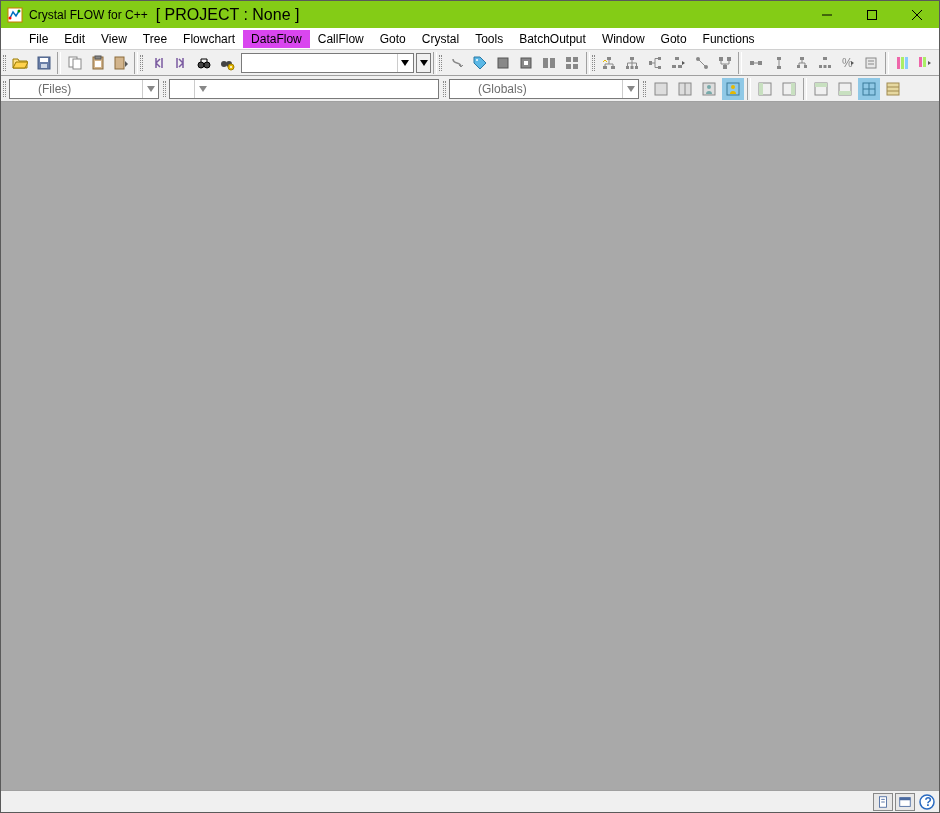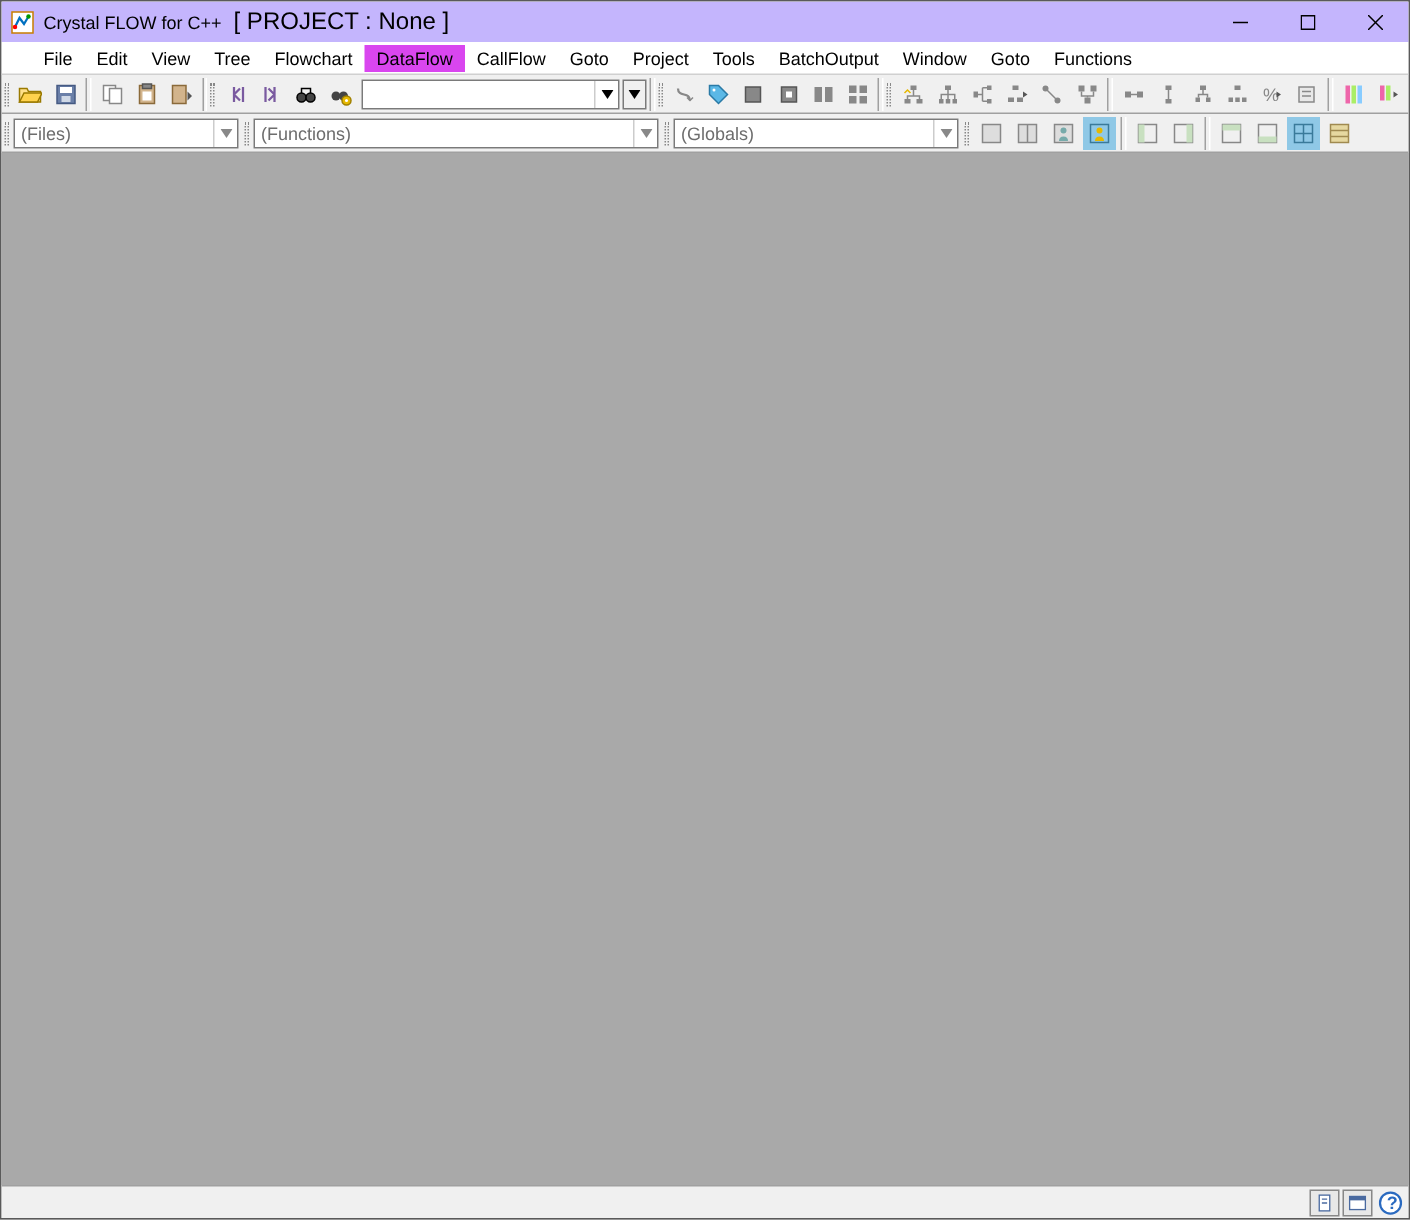--- a/index.html
+++ b/index.html
@@ -1,31 +1,31 @@
 <!DOCTYPE html>
 <html><head>
 <meta charset="utf-8">
 <style>
 * { margin: 0; padding: 0; box-sizing: border-box; font-family: "Segoe UI", Tahoma, sans-serif; font-size: 12px; }
 body { width: 940px; height: 813px; background: #fff; display: flex; flex-direction: column; border: 1px solid #5a5a5a; }
-.titlebar { height: 27px; display: flex; align-items: center; background: #c4b5fd; padding-left: 6px; }
+.titlebar { height: 27px; display: flex; align-items: center; background: #84cc16; padding-left: 6px; }
 .titlebar .app-icon { width: 16px; height: 16px; margin-right: 6px; }
 .titlebar .title { font-size: 12px; color: #000; }
 .titlebar .proj { font-size: 16px; color: #000; margin-left: 8px; }
 .titlebar .spacer { flex: 1; }
 .win-btn { width: 45px; height: 27px; display: flex; align-items: center; justify-content: center; }
 .win-btn svg { width: 10px; height: 10px; }
 .menubar { height: 22px; background: #fff; display: flex; align-items: center; padding: 0 20px; border-bottom: 1px solid #d0d0d0; }
 .menu-item { padding: 2px 8px; font-size: 12px; cursor: default; }
 .menu-item.active { background: #d946ef; }
 .toolbar-row { height: 26px; background: #f0f0f0; display: flex; align-items: center; padding: 1px 2px; border-bottom: 1px solid #a0a0a0; }
 .tb-sep { width: 4px; height: 22px; border-left: 1px solid #a0a0a0; border-right: 1px solid #fff; margin: 0 2px; }
 .tb-btn { width: 22px; height: 22px; display: flex; align-items: center; justify-content: center; margin: 0 1px; border: 1px solid transparent; }
 .tb-btn svg, .tb-btn .gly { width: 16px; height: 16px; }
-.combo { height: 20px; background: #fff; border: 1px solid #7a7a7a; display: flex; align-items: center; position: relative; }
+.combo { height: 20px; background: #fff; border: 1px solid #7a7a7a; display: flex; align-items: center; position: relative; padding-left: 24px; }
 .combo-text { flex: 1; padding: 0 4px; font-size: 12px; color: #6d6d6d; overflow: hidden; white-space: nowrap; }
 .combo-arrow { width: 16px; height: 18px; display: flex; align-items: center; justify-content: center; border-left: 1px solid #ccc; }
 .combo-arrow svg { width: 8px; height: 6px; }
 .row2 { height: 26px; background: #f0f0f0; display: flex; align-items: center; padding: 1px 2px; border-bottom: 1px solid #a0a0a0; }
 .workspace { flex: 1; background: #a9a9a9; }
 .statusbar { height: 22px; background: #f0f0f0; border-top: 1px solid #a0a0a0; display: flex; align-items: center; justify-content: flex-end; padding: 0 2px; gap: 2px; }
 .status-btn { width: 20px; height: 18px; display: flex; align-items: center; justify-content: center; border: 1px solid #888; background: #e8e8e8; }
 .grip { width: 4px; height: 22px; display:flex; align-items:center; margin-right:2px;}
 .grip-line { width:3px; height:16px; border-left:1px dotted #888; border-right:1px dotted #888;}
 </style>
@@ -64,21 +64,21 @@
 
 <div class="menubar">
   <span class="menu-item">File</span>
   <span class="menu-item">Edit</span>
   <span class="menu-item">View</span>
   <span class="menu-item">Tree</span>
   <span class="menu-item">Flowchart</span>
   <span class="menu-item active">DataFlow</span>
   <span class="menu-item">CallFlow</span>
   <span class="menu-item">Goto</span>
-  <span class="menu-item">Project</span>
+  <span class="menu-item">Crystal</span>
   <span class="menu-item">Tools</span>
   <span class="menu-item">BatchOutput</span>
   <span class="menu-item">Window</span>
   <span class="menu-item">Goto</span>
   <span class="menu-item">Functions</span>
 </div>
 
 <div class="toolbar-row">
   <span class="grip">
       <span class="grip-line"></span>
@@ -322,21 +322,20 @@
     <span class="combo-arrow">
         <svg viewBox="0 0 8 6">
           <path d="M0 0h8L4 6z" fill="#888"></path>
         </svg>
       </span>
   </div>
   <span class="grip" style="margin-left:4px;">
       <span class="grip-line"></span>
     </span>
   <div class="combo" style="width:270px;">
-    <span class="combo-text">(Functions)</span>
     <span class="combo-arrow">
         <svg viewBox="0 0 8 6">
           <path d="M0 0h8L4 6z" fill="#888"></path>
         </svg>
       </span>
   </div>
   <span class="grip" style="margin-left:4px;">
       <span class="grip-line"></span>
     </span>
   <div class="combo" style="width:190px;">

